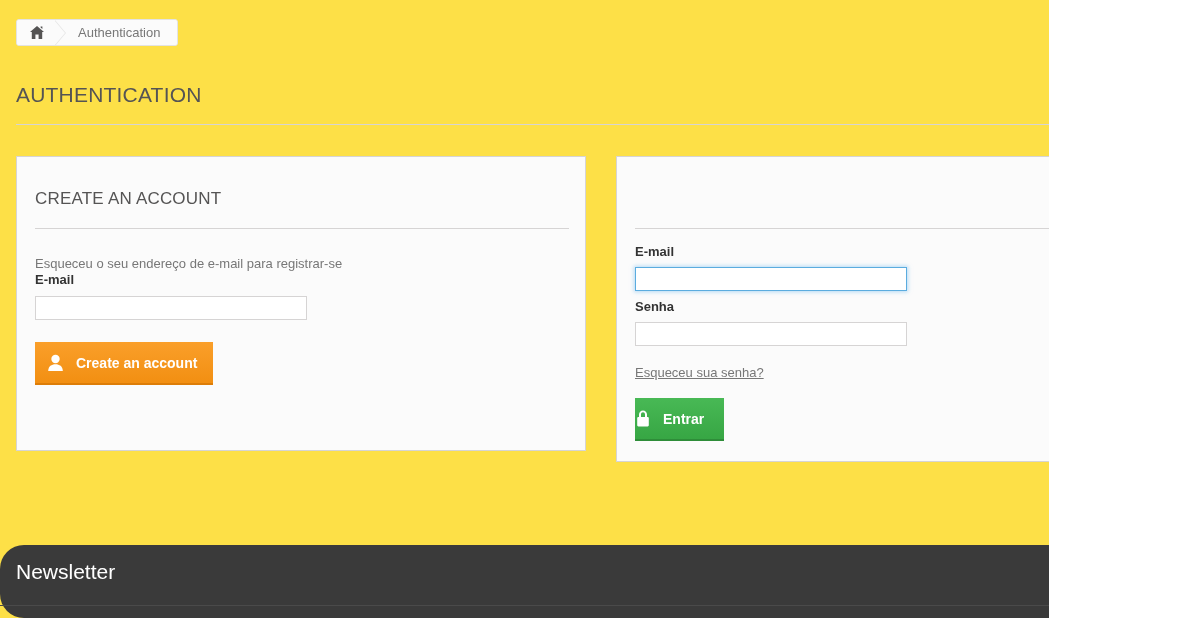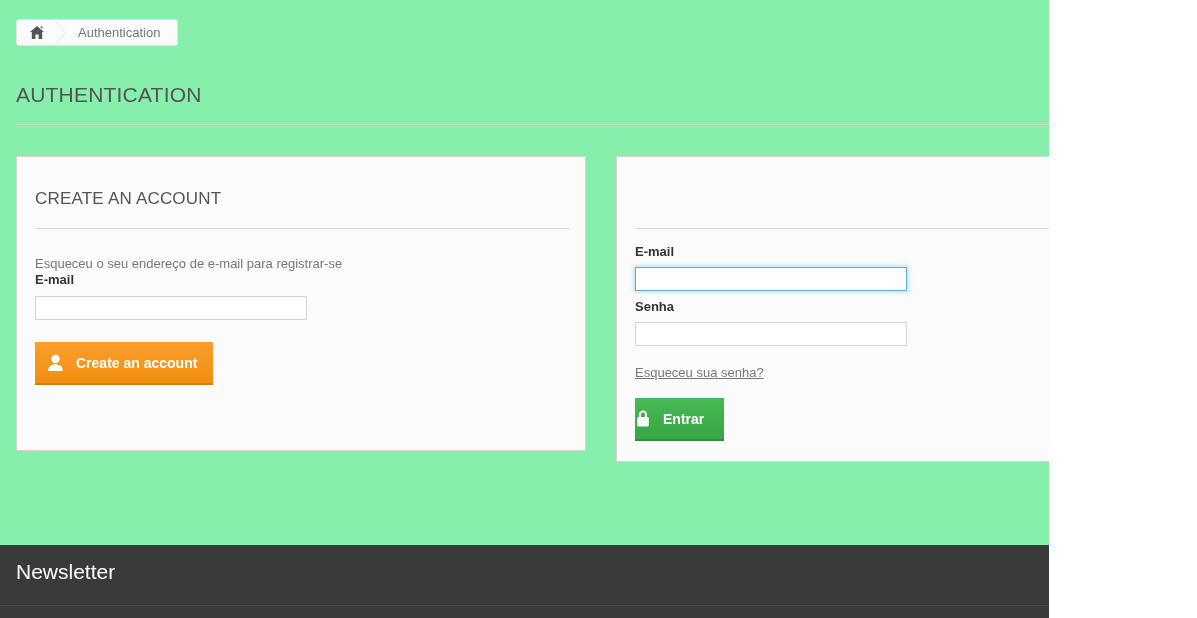--- a/index.html
+++ b/index.html
@@ -3,21 +3,21 @@
 <meta charset="utf-8">
 <style>
   * { box-sizing: border-box; }
   html, body {
     margin: 0; padding: 0;
     width: 1197px; height: 618px;
     background: #ffffff;
     font-family: "Liberation Sans", sans-serif;
     -webkit-font-smoothing: antialiased;
   }
-  .page { position: relative; width: 1049px; height: 618px; overflow: hidden; background:#86efac; }
+  .page { position: relative; width: 1049px; height: 618px; overflow: hidden; background:#fde047; }
 
   
   .breadcrumb {
     position: absolute; left: 16px; top: 19px;
     height: 27px;
     display: flex; align-items: stretch;
     background: #fbfbfb;
     border: 1px solid #e3e3e3;
     border-radius: 3px;
     overflow: hidden;
@@ -155,20 +155,21 @@
     background: linear-gradient(#48b955, #37a644);
     box-shadow: 0 2px 0 0 #2e8d39;
     padding: 0 20px 0 0;
   }
 
   
   .footer {
     position: absolute; left: 0; top: 545px;
     width: 1197px; height: 73px;
     background: #3a3a3a;
+    border-radius: 24px;
   }
   .footer-divider {
     position: absolute; left: 0; top: 60px; width: 1197px; height: 1px;
     background: #4a4a4a;
   }
   .newsletter-label {
     position: absolute; left: 16px; top: 15px;
     font-size: 21px; color: #ffffff; font-weight: normal;
   }
 </style>

